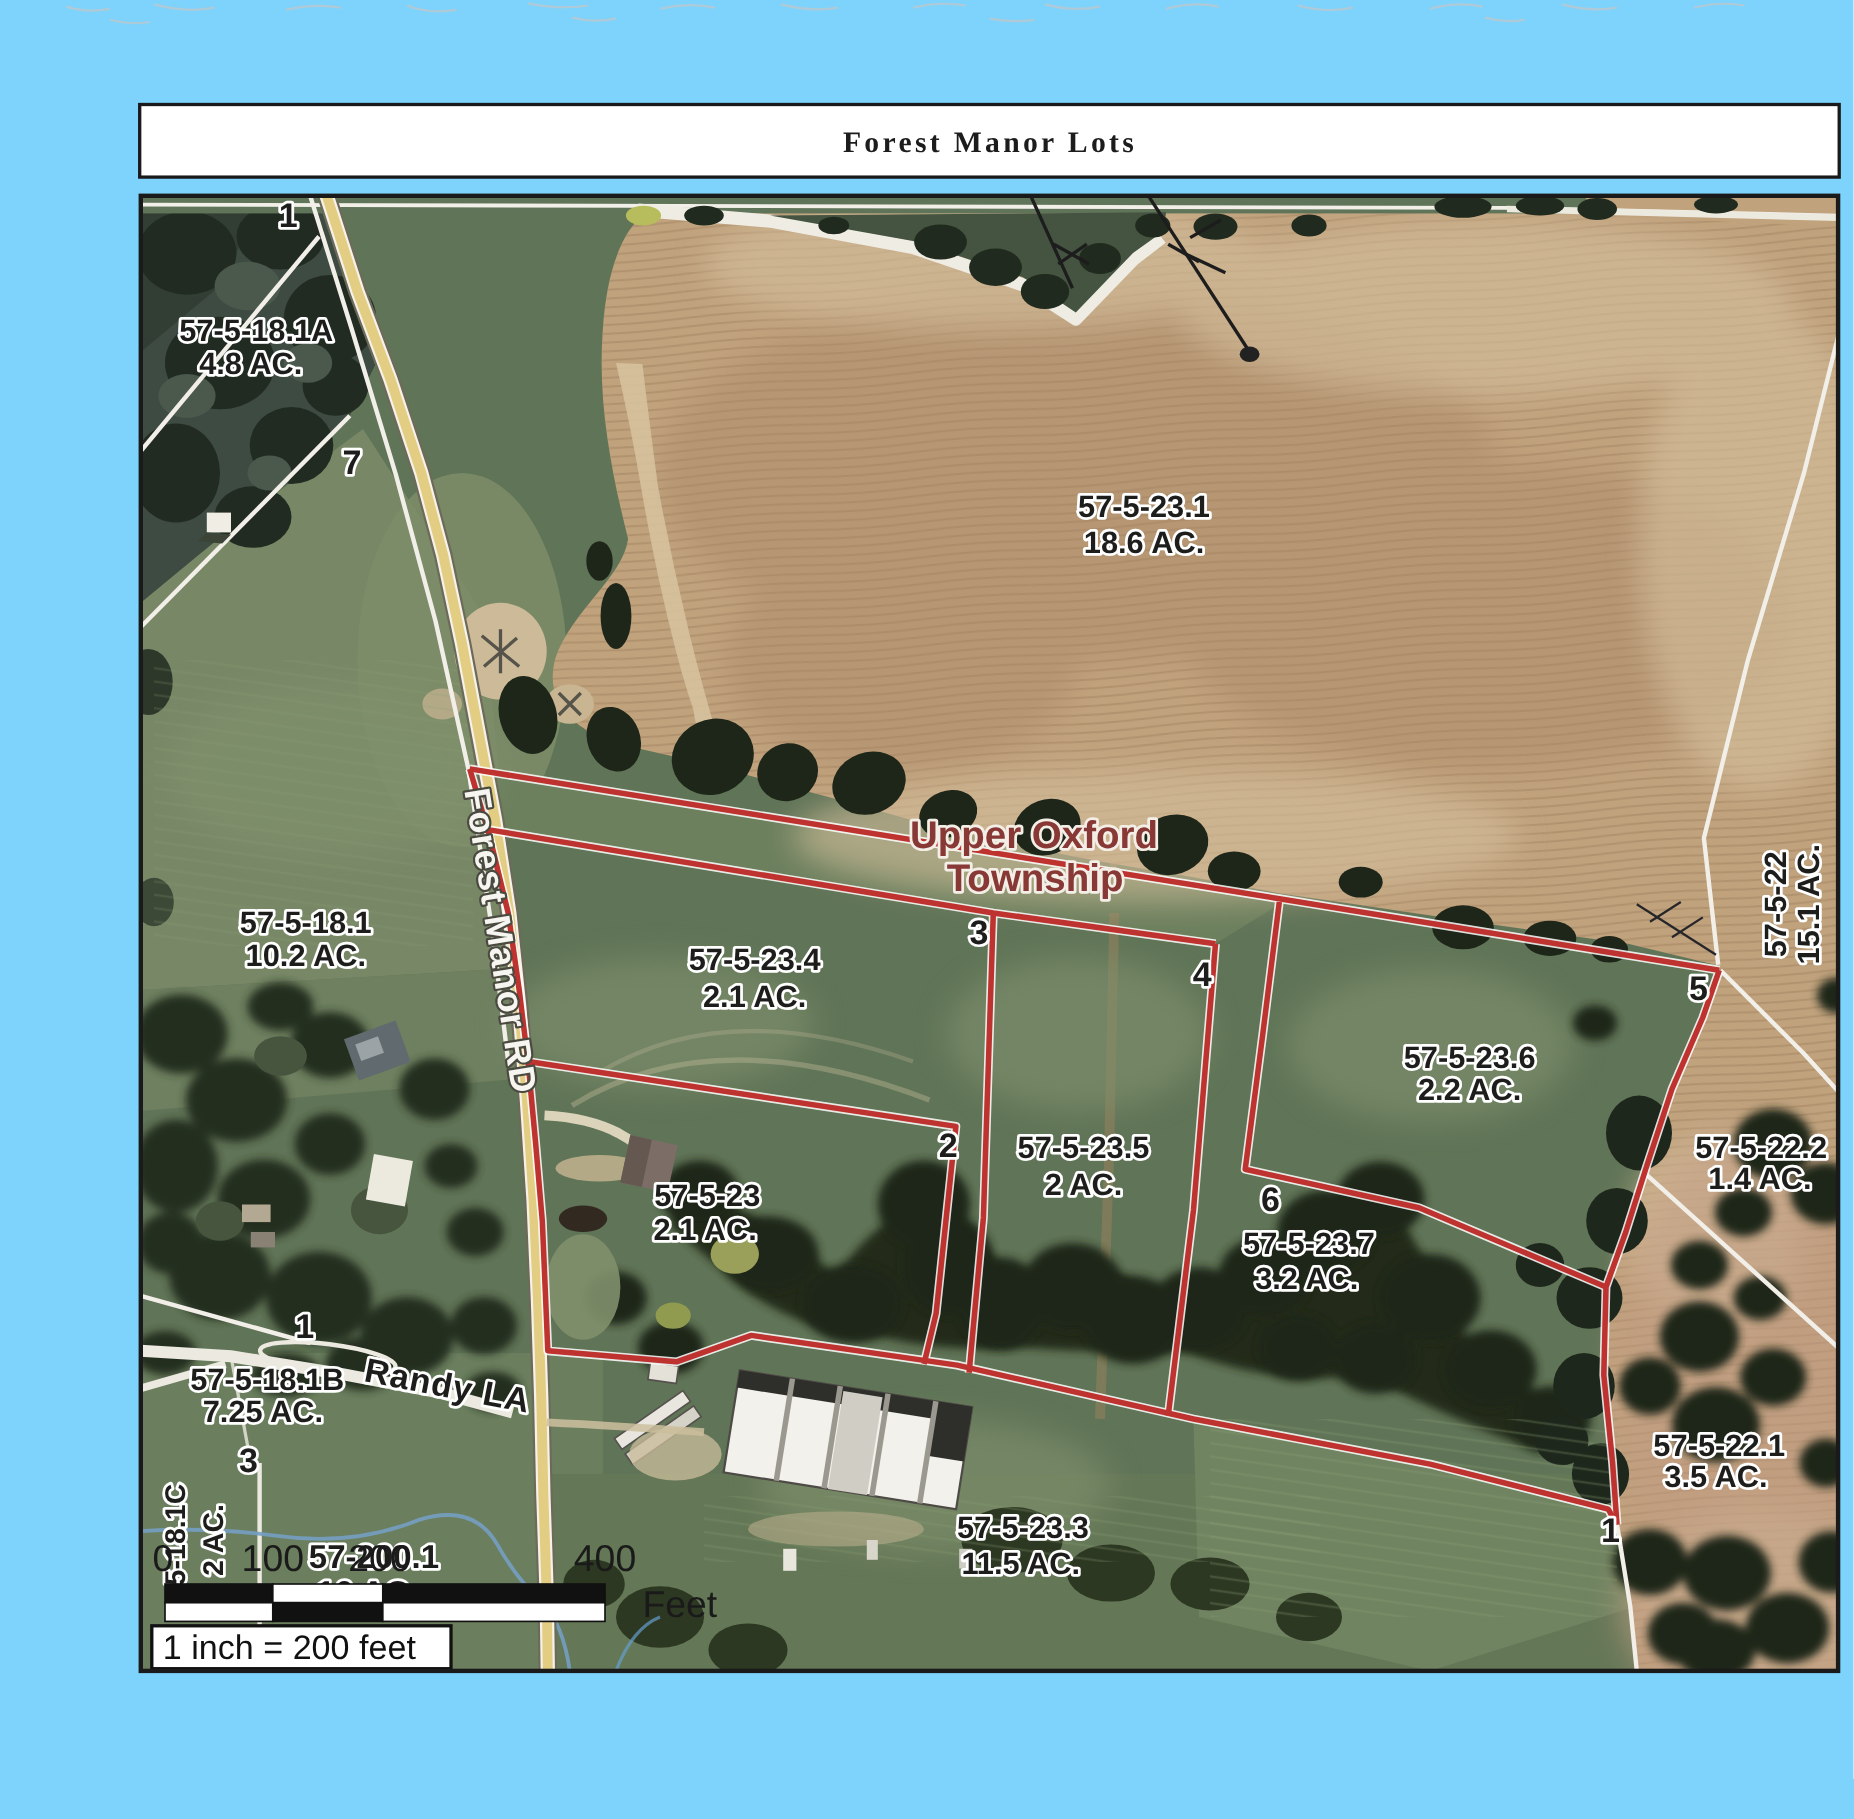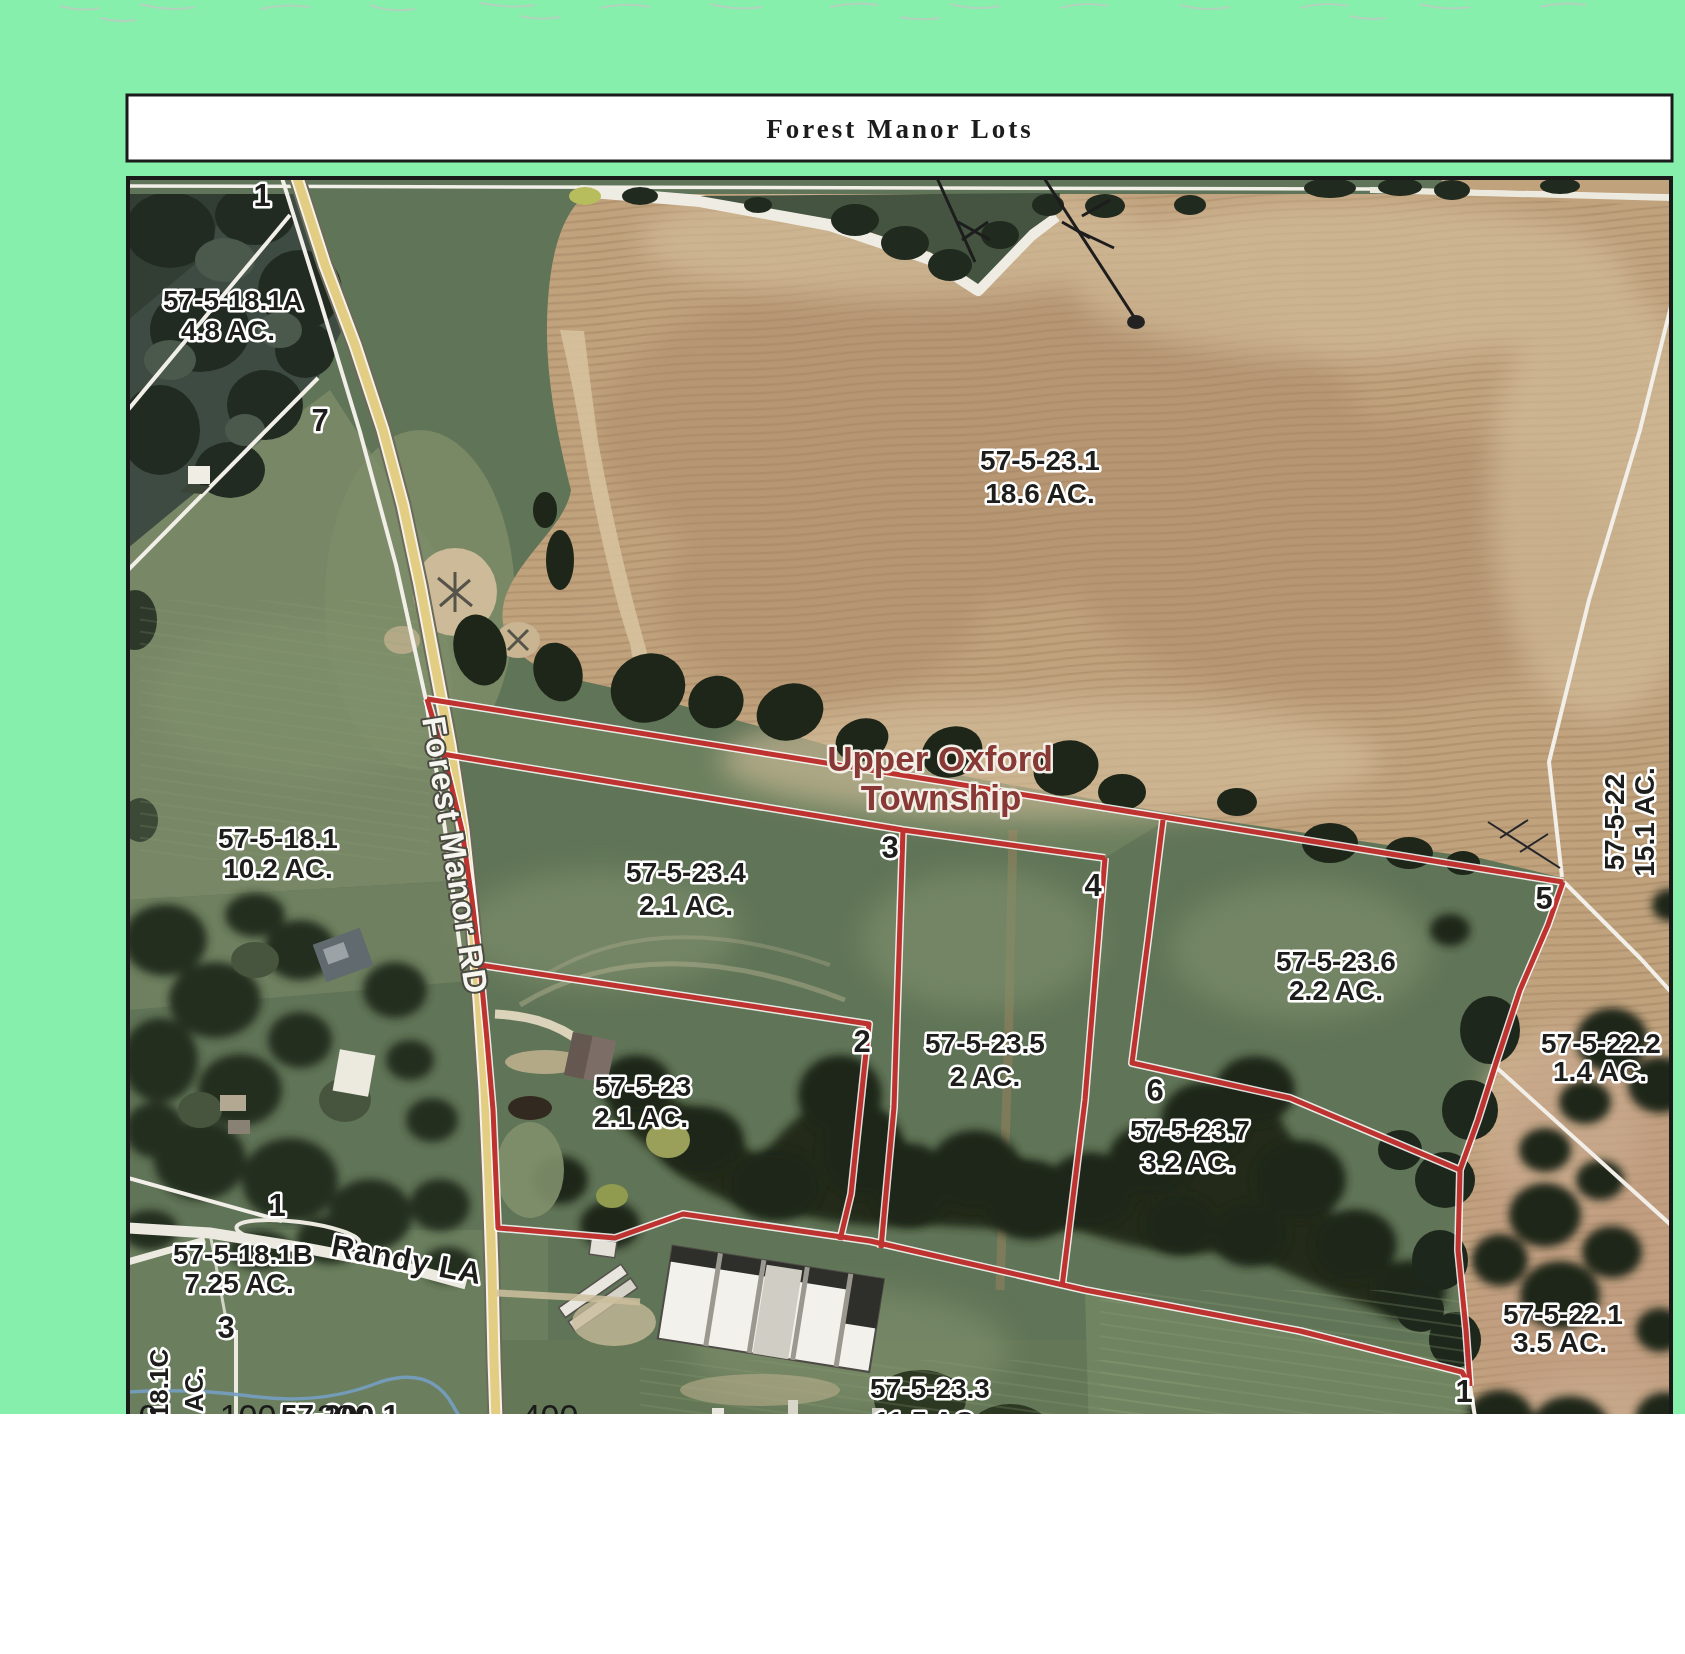--- a/index.html
+++ b/index.html
@@ -1,16 +1,16 @@
 <!DOCTYPE html>
 <html><head>
 <meta charset="utf-8">
 <style>
   html,body{margin:0;padding:0;background:#ffffff;}
-  .page{position:relative;width:1685px;height:1414px;background:#86efac;overflow:hidden;
+  .page{position:relative;width:1685px;height:1654px;background:#7dd3fc;overflow:hidden;
         font-family:"Liberation Sans",sans-serif;}
   svg{position:absolute;left:0;top:0;}
   .lbl{font-family:"Liberation Sans",sans-serif;font-weight:bold;fill:#1d1d1b;
        stroke:#ffffff;stroke-width:5px;stroke-linejoin:round;paint-order:stroke;}
   .whitelbl{font-family:"Liberation Sans",sans-serif;font-weight:bold;fill:#f7f5ef;
        stroke:#4a4a40;stroke-width:4px;stroke-linejoin:round;paint-order:stroke;}
   .maroon{font-family:"Liberation Sans",sans-serif;font-weight:bold;fill:#8d3430;
        stroke:#f3efe6;stroke-width:5px;stroke-linejoin:round;paint-order:stroke;}
 </style>
 </head>

